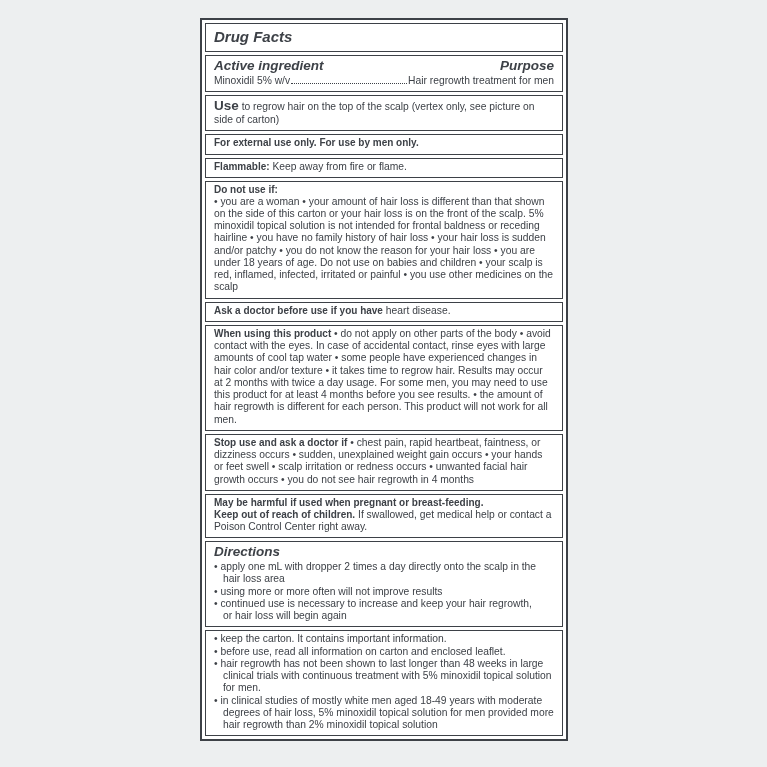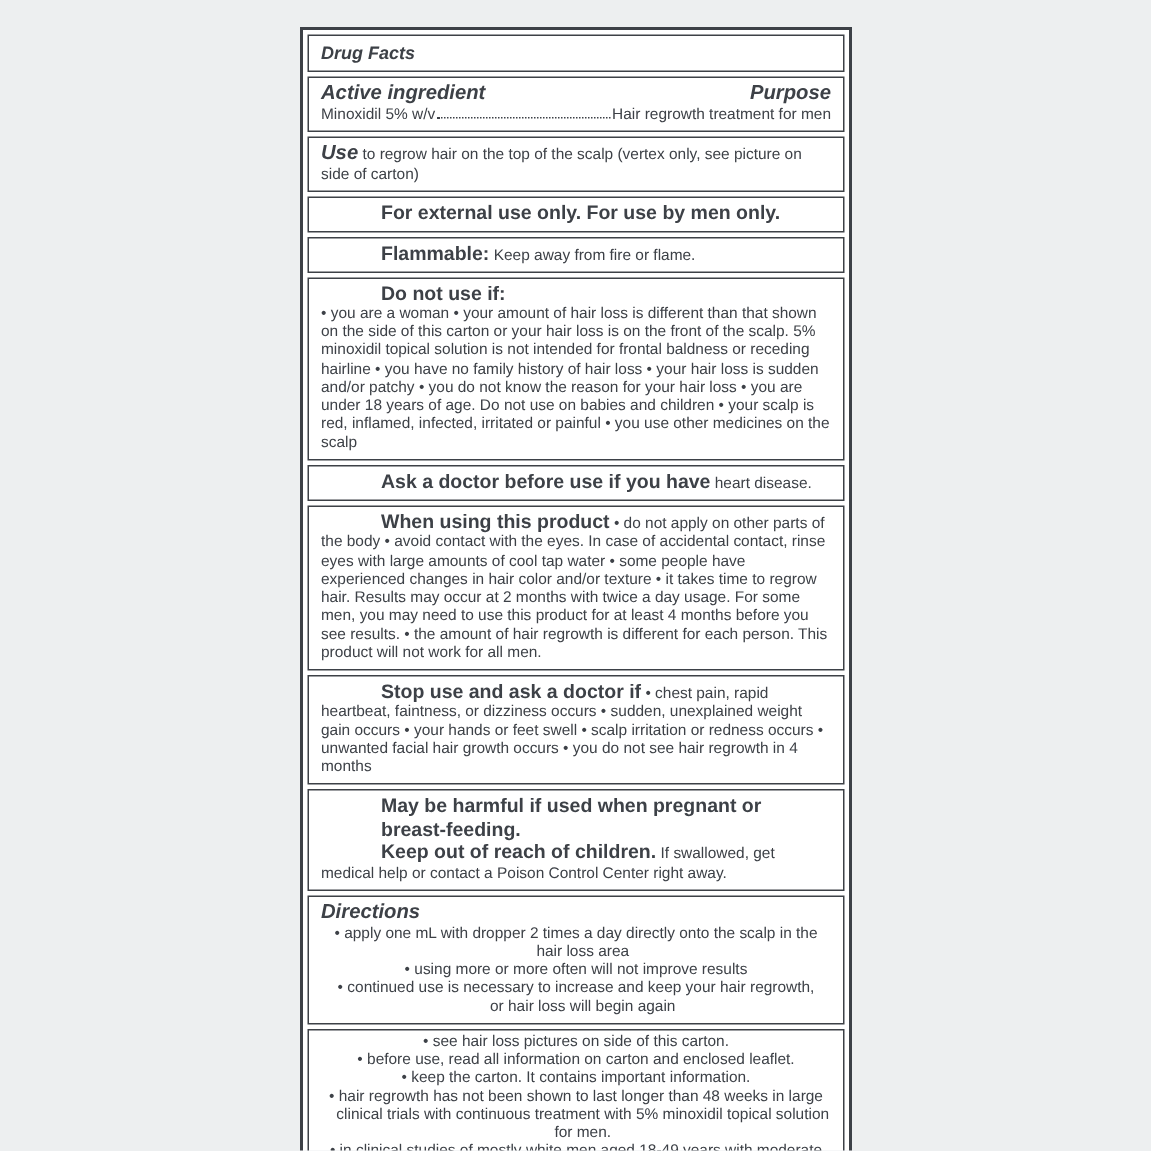--- a/index.html
+++ b/index.html
@@ -14,28 +14,28 @@
     box-sizing:border-box;background:#ffffff;
     border:2.5px solid #3d4147;padding:3px;
     display:flex;flex-direction:column;gap:3px;
   }
   .box{
     border:1.5px solid #3d4147;
     padding:2px 8px 4px;
     font-size:10.3px;line-height:1.19;
   }
   h1,h2{margin:0;font-style:italic;font-weight:bold;color:#3d4147;}
-  .df-title{font-size:12px;padding:2px 0 1px;}
+  .df-title{font-size:15px;padding:2px 0 1px;}
   h2{font-size:13.5px;line-height:1.25;}
-  .h-inline{font-style:italic;font-weight:bold;font-size:13.5px;}
-  .lead{font-weight:bold;font-size:13px;margin-left:40px;}
+  .h-inline{font-weight:bold;font-size:13.5px;}
+  .lead{font-weight:bold;font-size:10px;}
   .heading-row{display:flex;justify-content:space-between;align-items:center;}
   .leader-row{display:flex;align-items:baseline;text-align:right;}
   .leader-row .leader{flex:1;border-bottom:1.6px dotted #3d4147;margin:0 1px 2px 1px;min-width:10px;}
-  ul.bullets{margin:0;padding:0;list-style:none;text-align:center;}
+  ul.bullets{margin:0;padding:0;list-style:none;}
   ul.bullets li{padding-left:9px;text-indent:-9px;white-space:pre-line;}
 </style>
 </head>
 <body>
 
 <div class="drug-facts-label">
 
   <section class="box">
     <h1 class="df-title">Drug Facts</h1>
   </section>
@@ -100,22 +100,21 @@
     <ul class="bullets">
       <li>• apply one mL with dropper 2 times a day directly onto the scalp in the hair loss area</li>
       <li>• using more or more often will not improve results</li>
       <li>• continued use is necessary to increase and keep your hair regrowth,
 or hair loss will begin again</li>
     </ul>
   </section>
 
   <section class="box">
     <ul class="bullets">
-      <li>• see hair loss pictures on side of this carton.</li>
+      <li>• keep the carton. It contains important information.</li>
       <li>• before use, read all information on carton and enclosed leaflet.</li>
-      <li>• keep the carton. It contains important information.</li>
       <li>• hair regrowth has not been shown to last longer than 48 weeks in large clinical trials with continuous treatment with 5% minoxidil topical solution for men.</li>
       <li>• in clinical studies of mostly white men aged 18-49 years with moderate degrees of hair loss, 5% minoxidil topical solution for men provided more hair regrowth than 2% minoxidil topical solution</li>
 
     </ul>
   </section>
 
 </div>
 
 </body></html>

